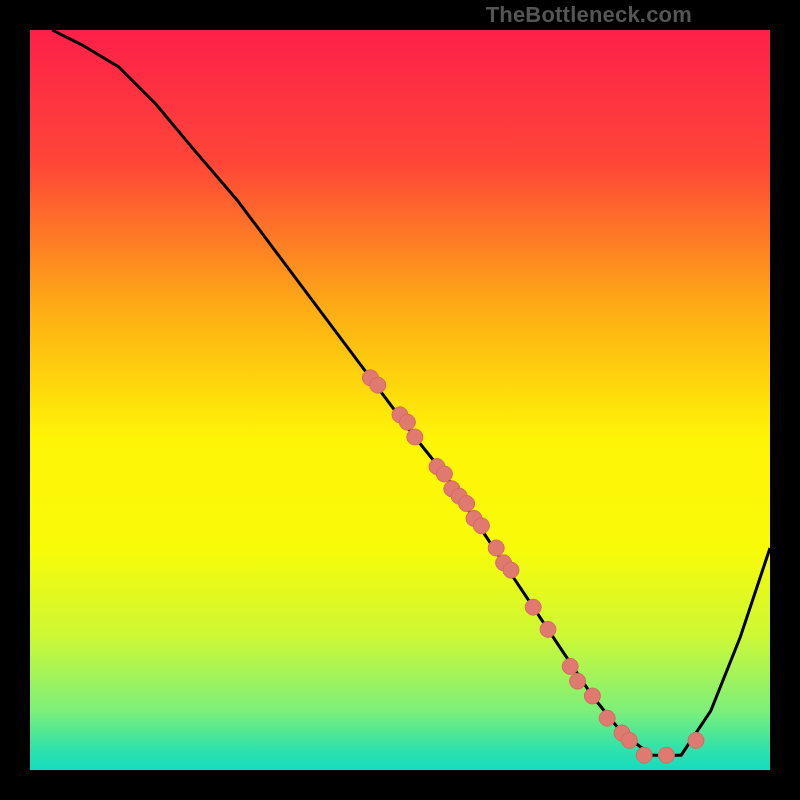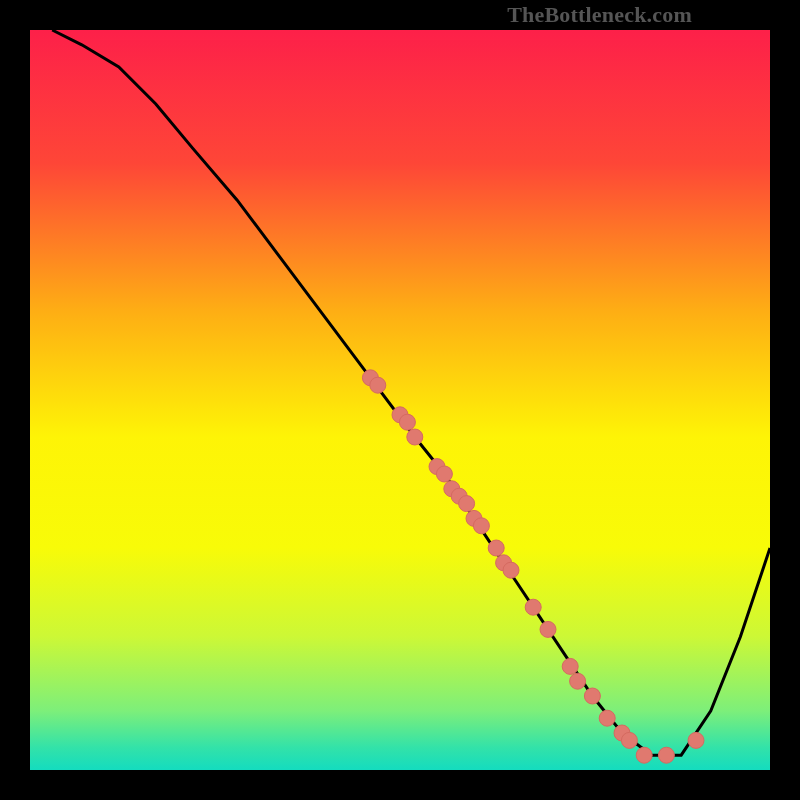--- a/index.html
+++ b/index.html
@@ -8,21 +8,20 @@
     width: 800px;
     height: 800px;
     overflow: hidden;
     background: #000;
     font-family: Arial, Helvetica, sans-serif;
   }
   .chart-wrap {
     position: relative;
     width: 700px;
     height: 800px;
-    font-family: Liberation Serif, serif;
   }
   svg {
     display: block;
   }
   .watermark {
     position: absolute;
     top: 2px;
     right: 8px;
     color: #555;
     font-size: 22px;

